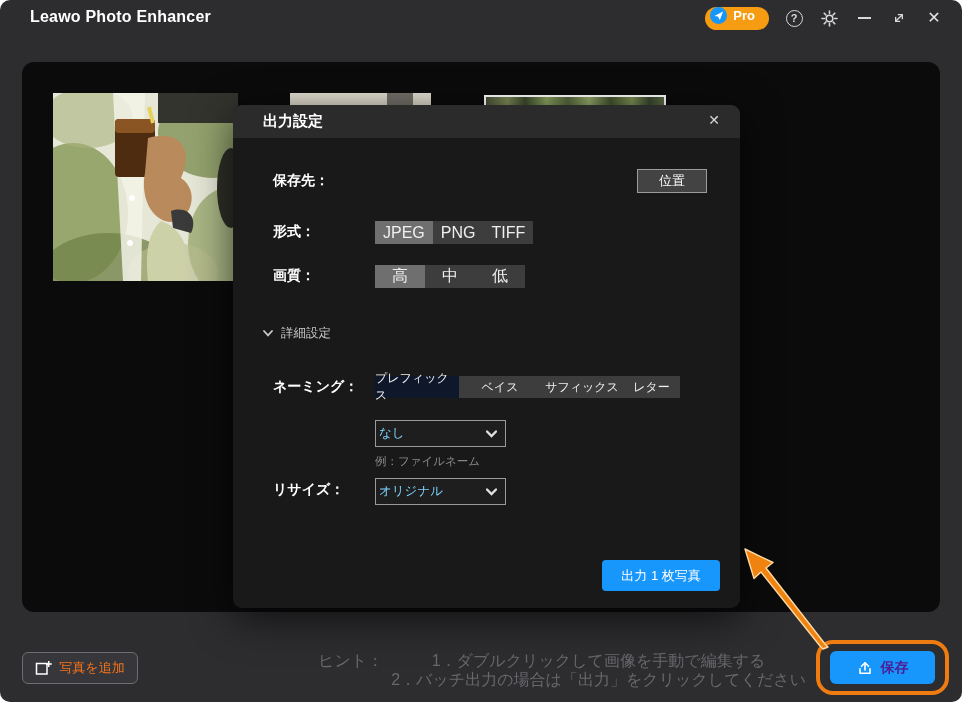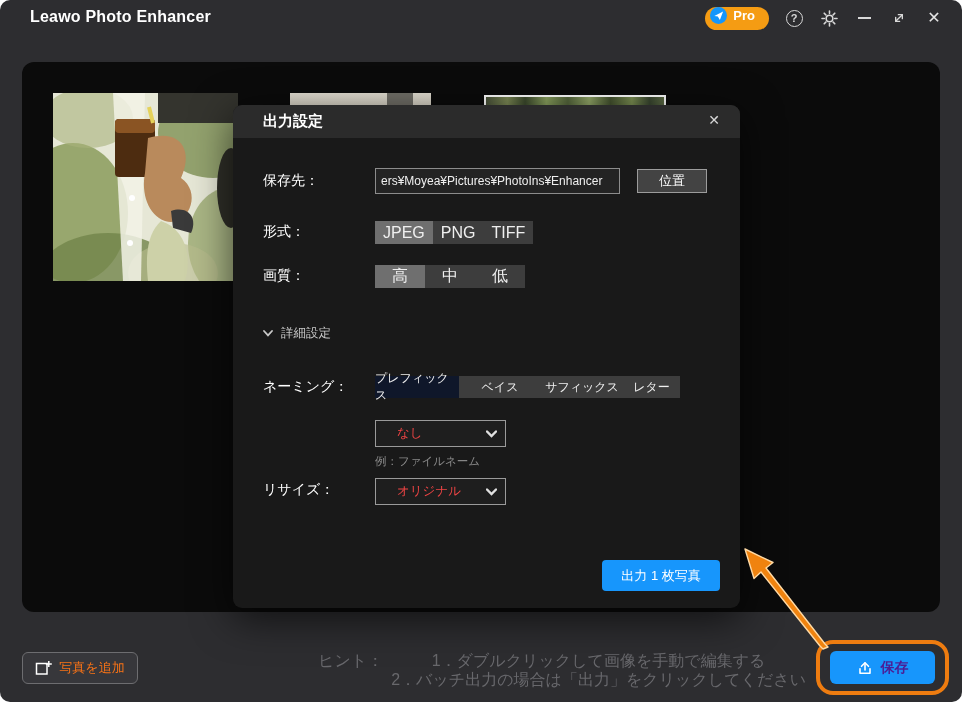--- a/index.html
+++ b/index.html
@@ -24,32 +24,32 @@
   .thumb1{ left:31px; top:31px; width:185px; height:188px; }
   .thumb2{ left:268px; top:31px; width:141px; height:60px; background:linear-gradient(180deg,#e2ded2 0%,#cfc9ba 40%,#8e8c84 70%,#3a3a38 100%); }
   .thumb2::after{ content:""; position:absolute; right:18px; top:0; width:26px; height:100%; background:#55544e; opacity:.8; }
   .thumb3{ left:462px; top:33px; width:182px; height:58px; border:2px solid #ffffff; background:linear-gradient(90deg,#49523a 0%,#7d8a55 12%,#3c4a2d 22%,#8aa15e 34%,#55663c 46%,#93a868 58%,#44522f 70%,#7b8f52 82%,#394630 92%,#5c6b44 100%); }
 
   
   .dialog{ position:absolute; left:233px; top:105px; width:507px; height:503px; border-radius:9px; background:#191919; box-shadow:0 10px 40px rgba(0,0,0,.65); z-index:5; }
   .dialog-header{ position:relative; height:33px; background:#2b2b2b; border-radius:9px 9px 0 0; display:flex; align-items:center; }
   .dialog-title{ margin-left:30px; color:#fff; font-size:15px; font-weight:700; }
   .dialog-close{ position:absolute; right:20px; top:7px; color:#d8d8d8; font-size:14px; cursor:pointer; }
-  .dlg-label{ position:absolute; left:30px; color:#fff; font-size:14px; font-weight:400; }
+  .dlg-label{ position:absolute; left:40px; color:#fff; font-size:14px; font-weight:700; }
   .path-input{ position:absolute; left:142px; top:63px; width:245px; height:26px; background:#232323; border:1px solid #8c8c8c; color:#efefef; font-size:12px; padding:0 5px; font-family:"Liberation Sans","DejaVu Sans",sans-serif; }
   .loc-btn{ position:absolute; left:404px; top:64px; width:70px; height:24px; background:#434343; border:1px solid #9c9c9c; color:#fff; font-size:13px; display:flex; align-items:center; justify-content:center; cursor:pointer; }
   .segmented{ position:absolute; left:142px; display:flex; background:#3d3d3d; }
   .seg{ height:23px; min-width:50px; padding:0 8px; display:flex; align-items:center; justify-content:center; color:#efefef; font-size:16px; cursor:pointer; }
   .seg.selected{ background:#6f6f6f; }
   .advanced-row{ position:absolute; left:30px; top:220px; display:flex; align-items:center; gap:8px; color:#c8c8c8; font-size:12.5px; cursor:pointer; }
   .tabs{ position:absolute; left:142px; top:271px; display:flex; background:#3d3d3d; }
   .tab{ height:22px; display:flex; align-items:center; justify-content:center; color:#efefef; font-size:12px; cursor:pointer; }
   .tab.selected{ background:#0f172a; }
   .dropdown{ position:absolute; left:142px; width:131px; height:27px; background:#1e1e1e; border:1px solid #9a9a9a; display:flex; align-items:center; cursor:pointer; }
-  .dropdown .dd-text{ color:#ef4444; font-size:12.5px; margin-left:21px; flex:1;font-family:Liberation Serif, serif; }
+  .dropdown .dd-text{ color:#7dd3fc; font-size:12.5px; margin-left:3px; flex:1;font-family:Liberation Serif, serif; }
   .dropdown svg{ margin-right:8px; }
   .example-text{ position:absolute; left:142px; top:349px; color:#8a8a8a; font-size:11.5px; }
   .output-btn{ position:absolute; left:369px; top:455px; width:118px; height:31px; background:#1796fc; border:none; border-radius:4px; color:#fff; font-size:13px; display:flex; align-items:center; justify-content:center; cursor:pointer; font-family:"Liberation Sans","DejaVu Sans",sans-serif; }
 
   
   .add-btn{ position:absolute; left:22px; top:652px; width:116px; height:32px; background:#37373b; border:1px solid #6d6d70; border-radius:6px; color:#f97316; font-size:13px; display:flex; align-items:center; justify-content:center; gap:7px; cursor:pointer; }
   .hints{ position:absolute; left:318px; top:651px; display:flex; color:#68686c; font-size:16px; line-height:19px;text-align:center; }
   .hints .hint-label{ margin-right:8px; }
   .save-ring{ position:absolute; left:816px; top:640px; width:133px; height:55px; border:4px solid #ee7c10; border-radius:17px; z-index:3; }
   .save-btn{ position:absolute; left:830px; top:651px; width:105px; height:33px; background:#1796fc; border:none; border-radius:6px; color:#4c1d95; font-size:14px; font-weight:700; display:flex; align-items:center; justify-content:center; gap:8px; cursor:pointer; z-index:4; font-family:"Liberation Sans","DejaVu Sans",sans-serif; }
@@ -133,21 +133,20 @@
     <div class="thumb thumb3"></div>
   </div>
 
   <div class="dialog">
     <div class="dialog-header">
       <span class="dialog-title">出力設定</span>
       <span class="dialog-close">✕</span>
     </div>
 
     <span class="dlg-label" style="top:67px;">保存先：</span>
-    <input class="path-input" type="text" value="ers¥Moyea¥Pictures¥PhotoIns¥Enhancer" style="">
     <div class="loc-btn">位置</div>
 
     <span class="dlg-label" style="top:118px;">形式：</span>
     <div class="segmented" style="top:116px;">
       <div class="seg selected">JPEG</div>
       <div class="seg">PNG</div>
       <div class="seg">TIFF</div>
     </div>
 
     <span class="dlg-label" style="top:162px;">画質：</span>

